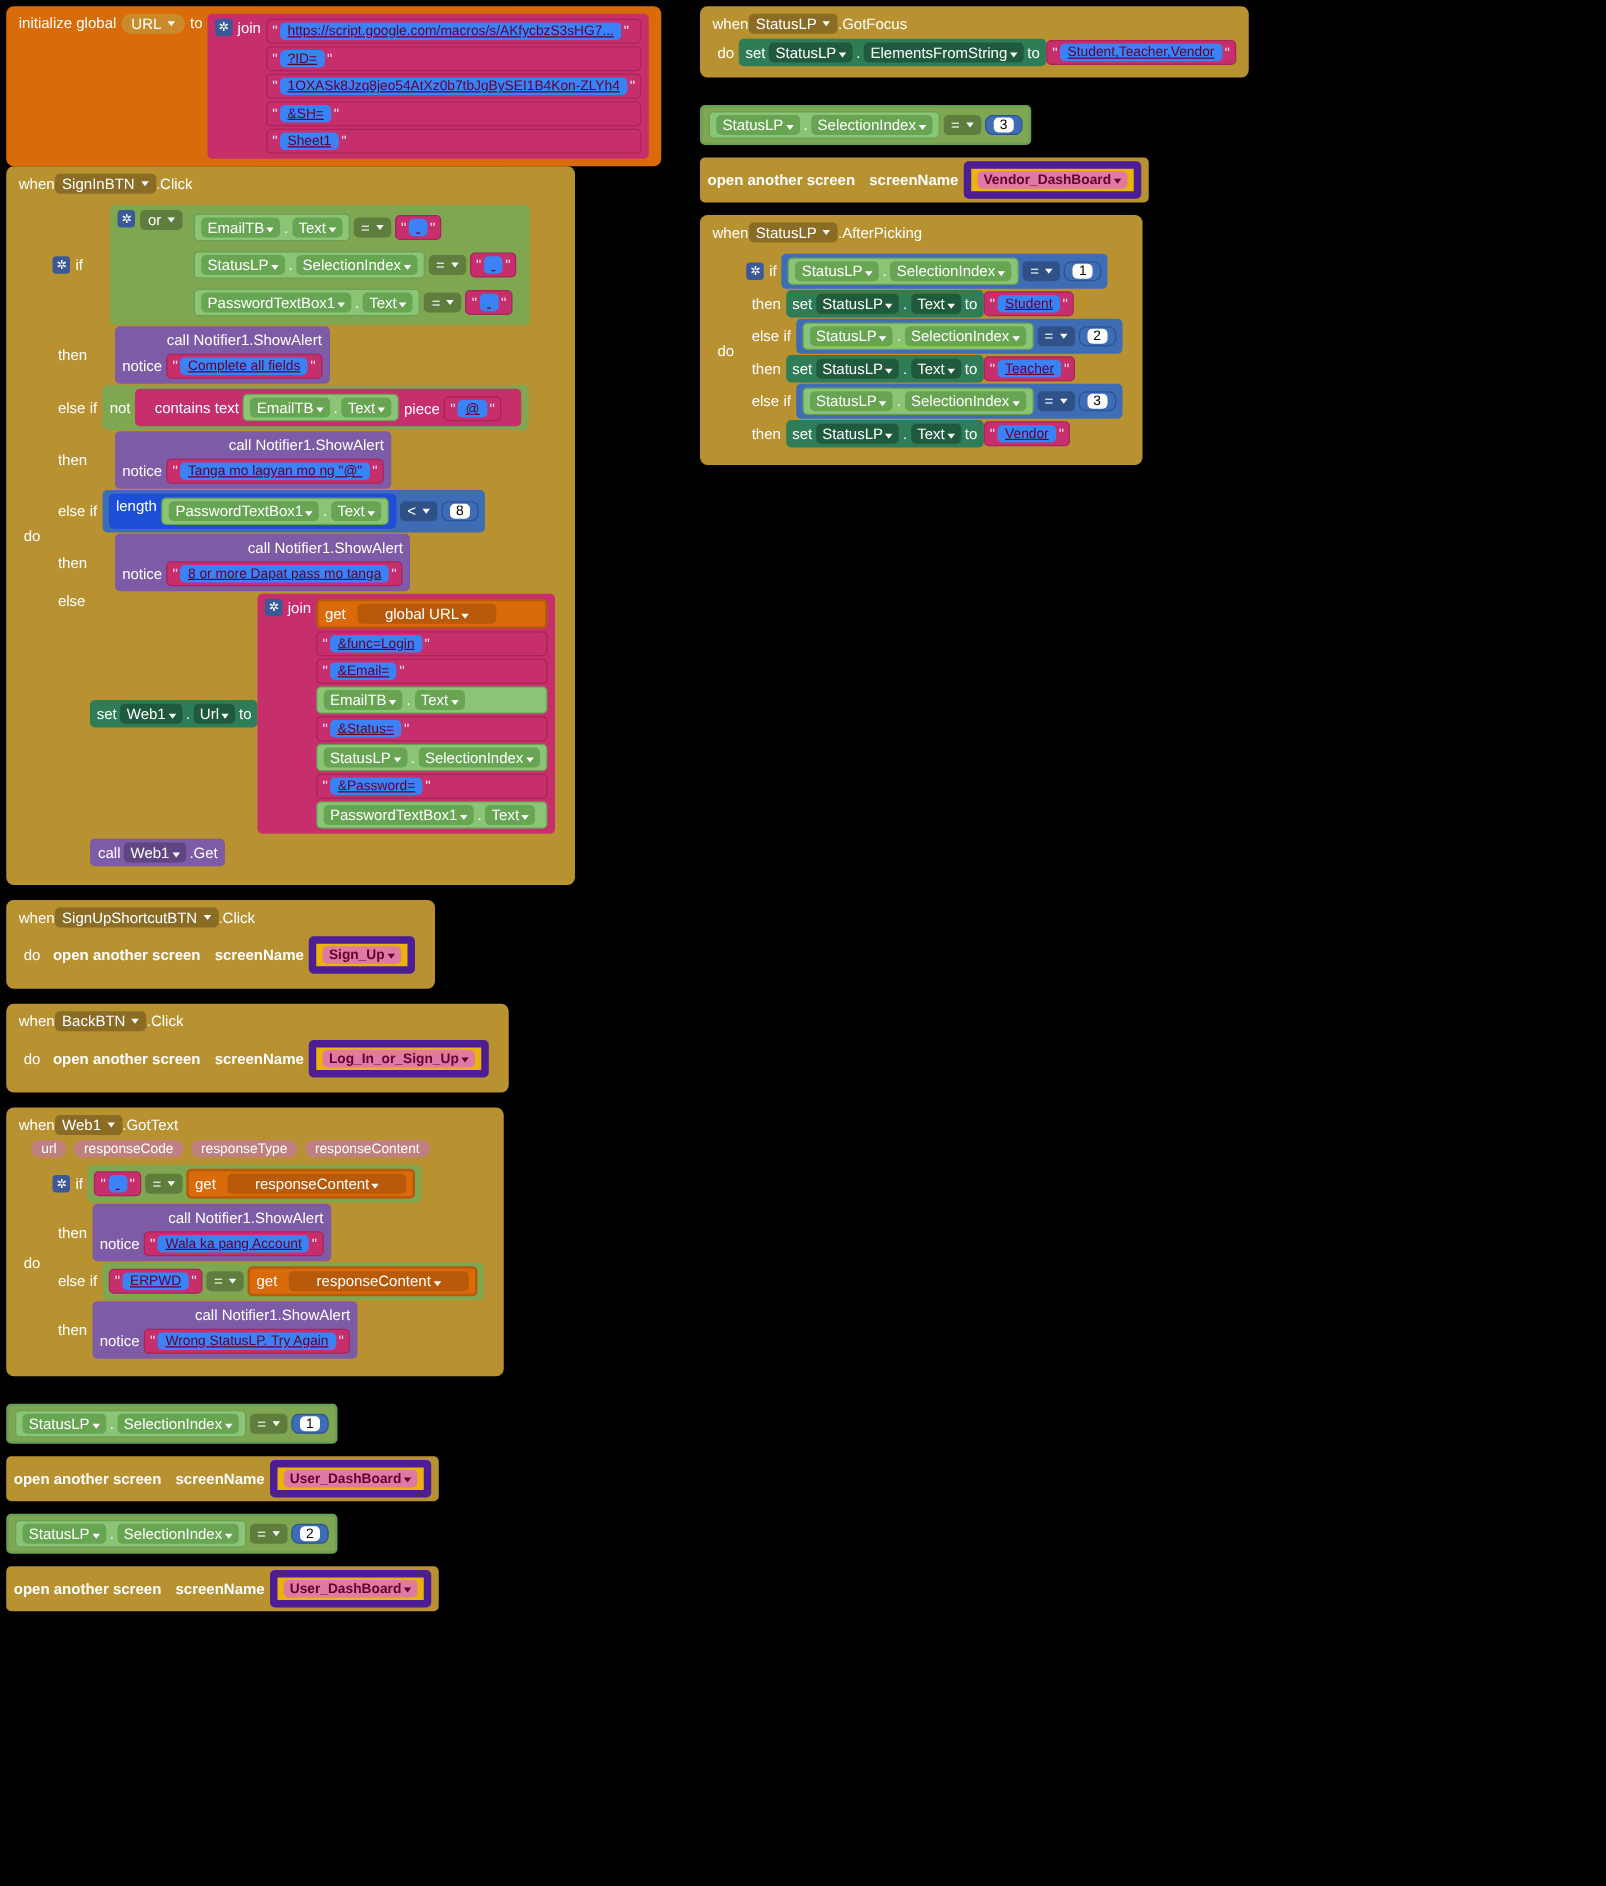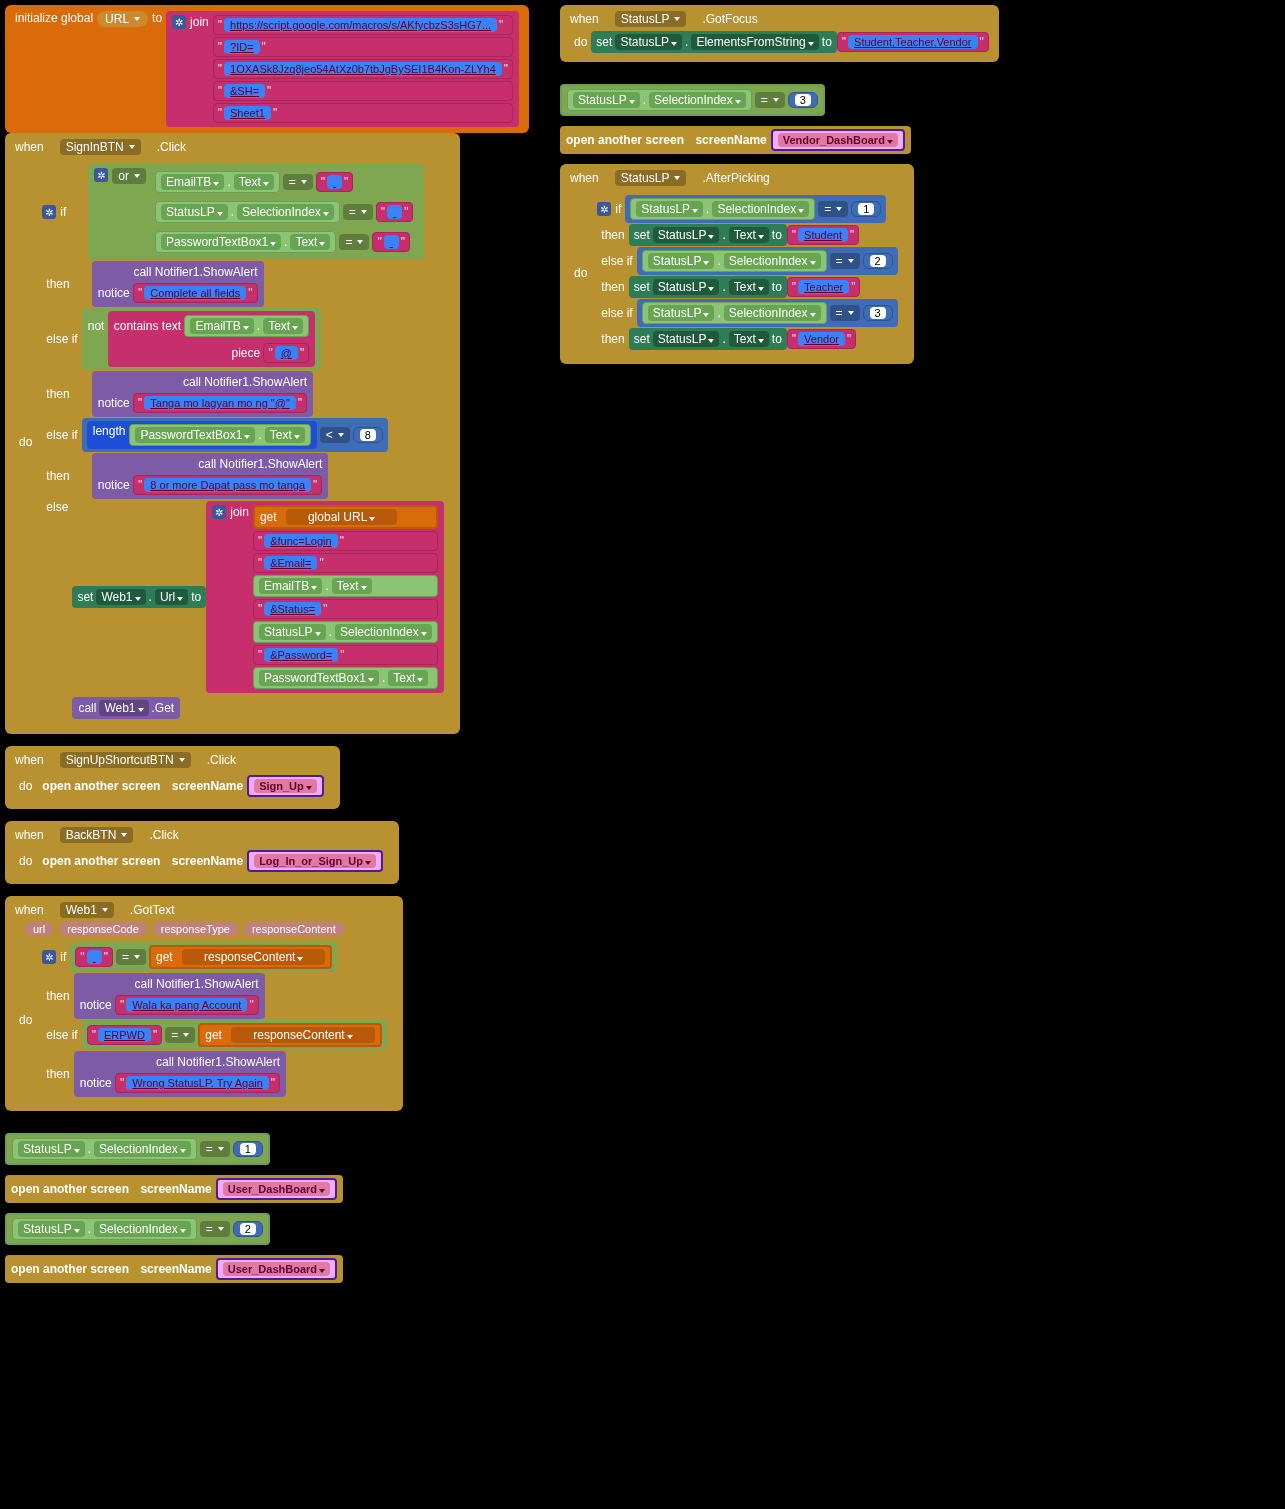--- a/index.html
+++ b/index.html
@@ -16,21 +16,21 @@
     background: #b89131;
     padding: 6px 10px 8px 10px;
     border-radius: 6px;
     margin-bottom: 12px;
     display: inline-block;
     vertical-align: top;
   }
   .event-header {
     display: flex;
     align-items: center;
-    gap: 16px;
+    gap: 0;
     margin-bottom: 4px;
   }
   .row {
     display: flex;
     align-items: center;
     gap: 0px;
     margin: 1px 0;
   }
   .row > * { flex-shrink: 0; }
   .init-global {
@@ -170,21 +170,21 @@
     display:inline-flex;
     align-items:center;
     border:1px solid #2c5393;
   }
   .num-pill .n{background:#fff;color:#000;border-radius:4px;padding:0 5px;font-size:11px;}
   .not-block{background:#7fa752;border-radius:4px;padding:3px 6px;}
   .len-block{background:#1d4ed8;border-radius:4px;padding:3px 6px;display:inline-flex;align-items:flex-start;gap:4px;}
   .open-screen{
     background:#b89131;border-radius:4px;padding:3px 6px;display:inline-flex;align-items:center;gap:4px;font-weight:bold;
   }
-  .screen-name{background:#f0abfc;border:2px solid #4c1d95;border-radius:4px;padding:2px 5px;display:inline-flex;align-items:center;gap:3px;}
+  .screen-name{background:#eab308;border:6px solid #4c1d95;border-radius:4px;padding:2px 5px;display:inline-flex;align-items:center;gap:3px;}
   .screen-name .dd{background:#e07aa3;border-radius:4px;padding:1px 5px;color:#600030;font-size:11px;}
   .screen-name .dd::after{content:"";border-left:3px solid transparent;border-right:3px solid transparent;border-top:4px solid #600030;margin-left:2px;display:inline-block;}
   .param{
     background:#c08080;border-radius:10px;padding:1px 8px;color:#fff;font-size:11px;
   }
   .get-var{
     background:#d96b0b;border-radius:4px;padding:2px 5px;border:2px solid #b85a09;display:inline-flex;align-items:center;gap:3px;
   }
   .get-var .dd{background:#b85a09;border-radius:4px;padding:1px 22px;}
   .get-var .dd::after{content:"";border-left:3px solid transparent;border-right:3px solid transparent;border-top:4px solid #fff;margin-left:2px;display:inline-block;}
@@ -305,21 +305,21 @@
                   <span class="quote">"</span>
                 </span>
           </div>
         </div>
       </div>
 
       <div class="row">
         <span class="label">else if</span>
         <span class="not-block">
           <span>not</span>
-          <span class="join-block" style="flex-direction:column;align-items:flex-end;padding:3px 6px;">
+          <span class="join-block" style="flex-direction:row;align-items:flex-end;padding:3px 16px;">
             <div class="row"><span>contains</span>&nbsp;<span>text</span>&nbsp;
               <span class="getter"><span class="dd">EmailTB</span>.<span class="dd">Text</span></span>
             </div>
             <div class="row"><span>piece</span>&nbsp;
               <span class="text-pill">
                     <span class="quote">"</span>
                     <span class="val">@</span>
                     <span class="quote">"</span>
                   </span>
             </div>

